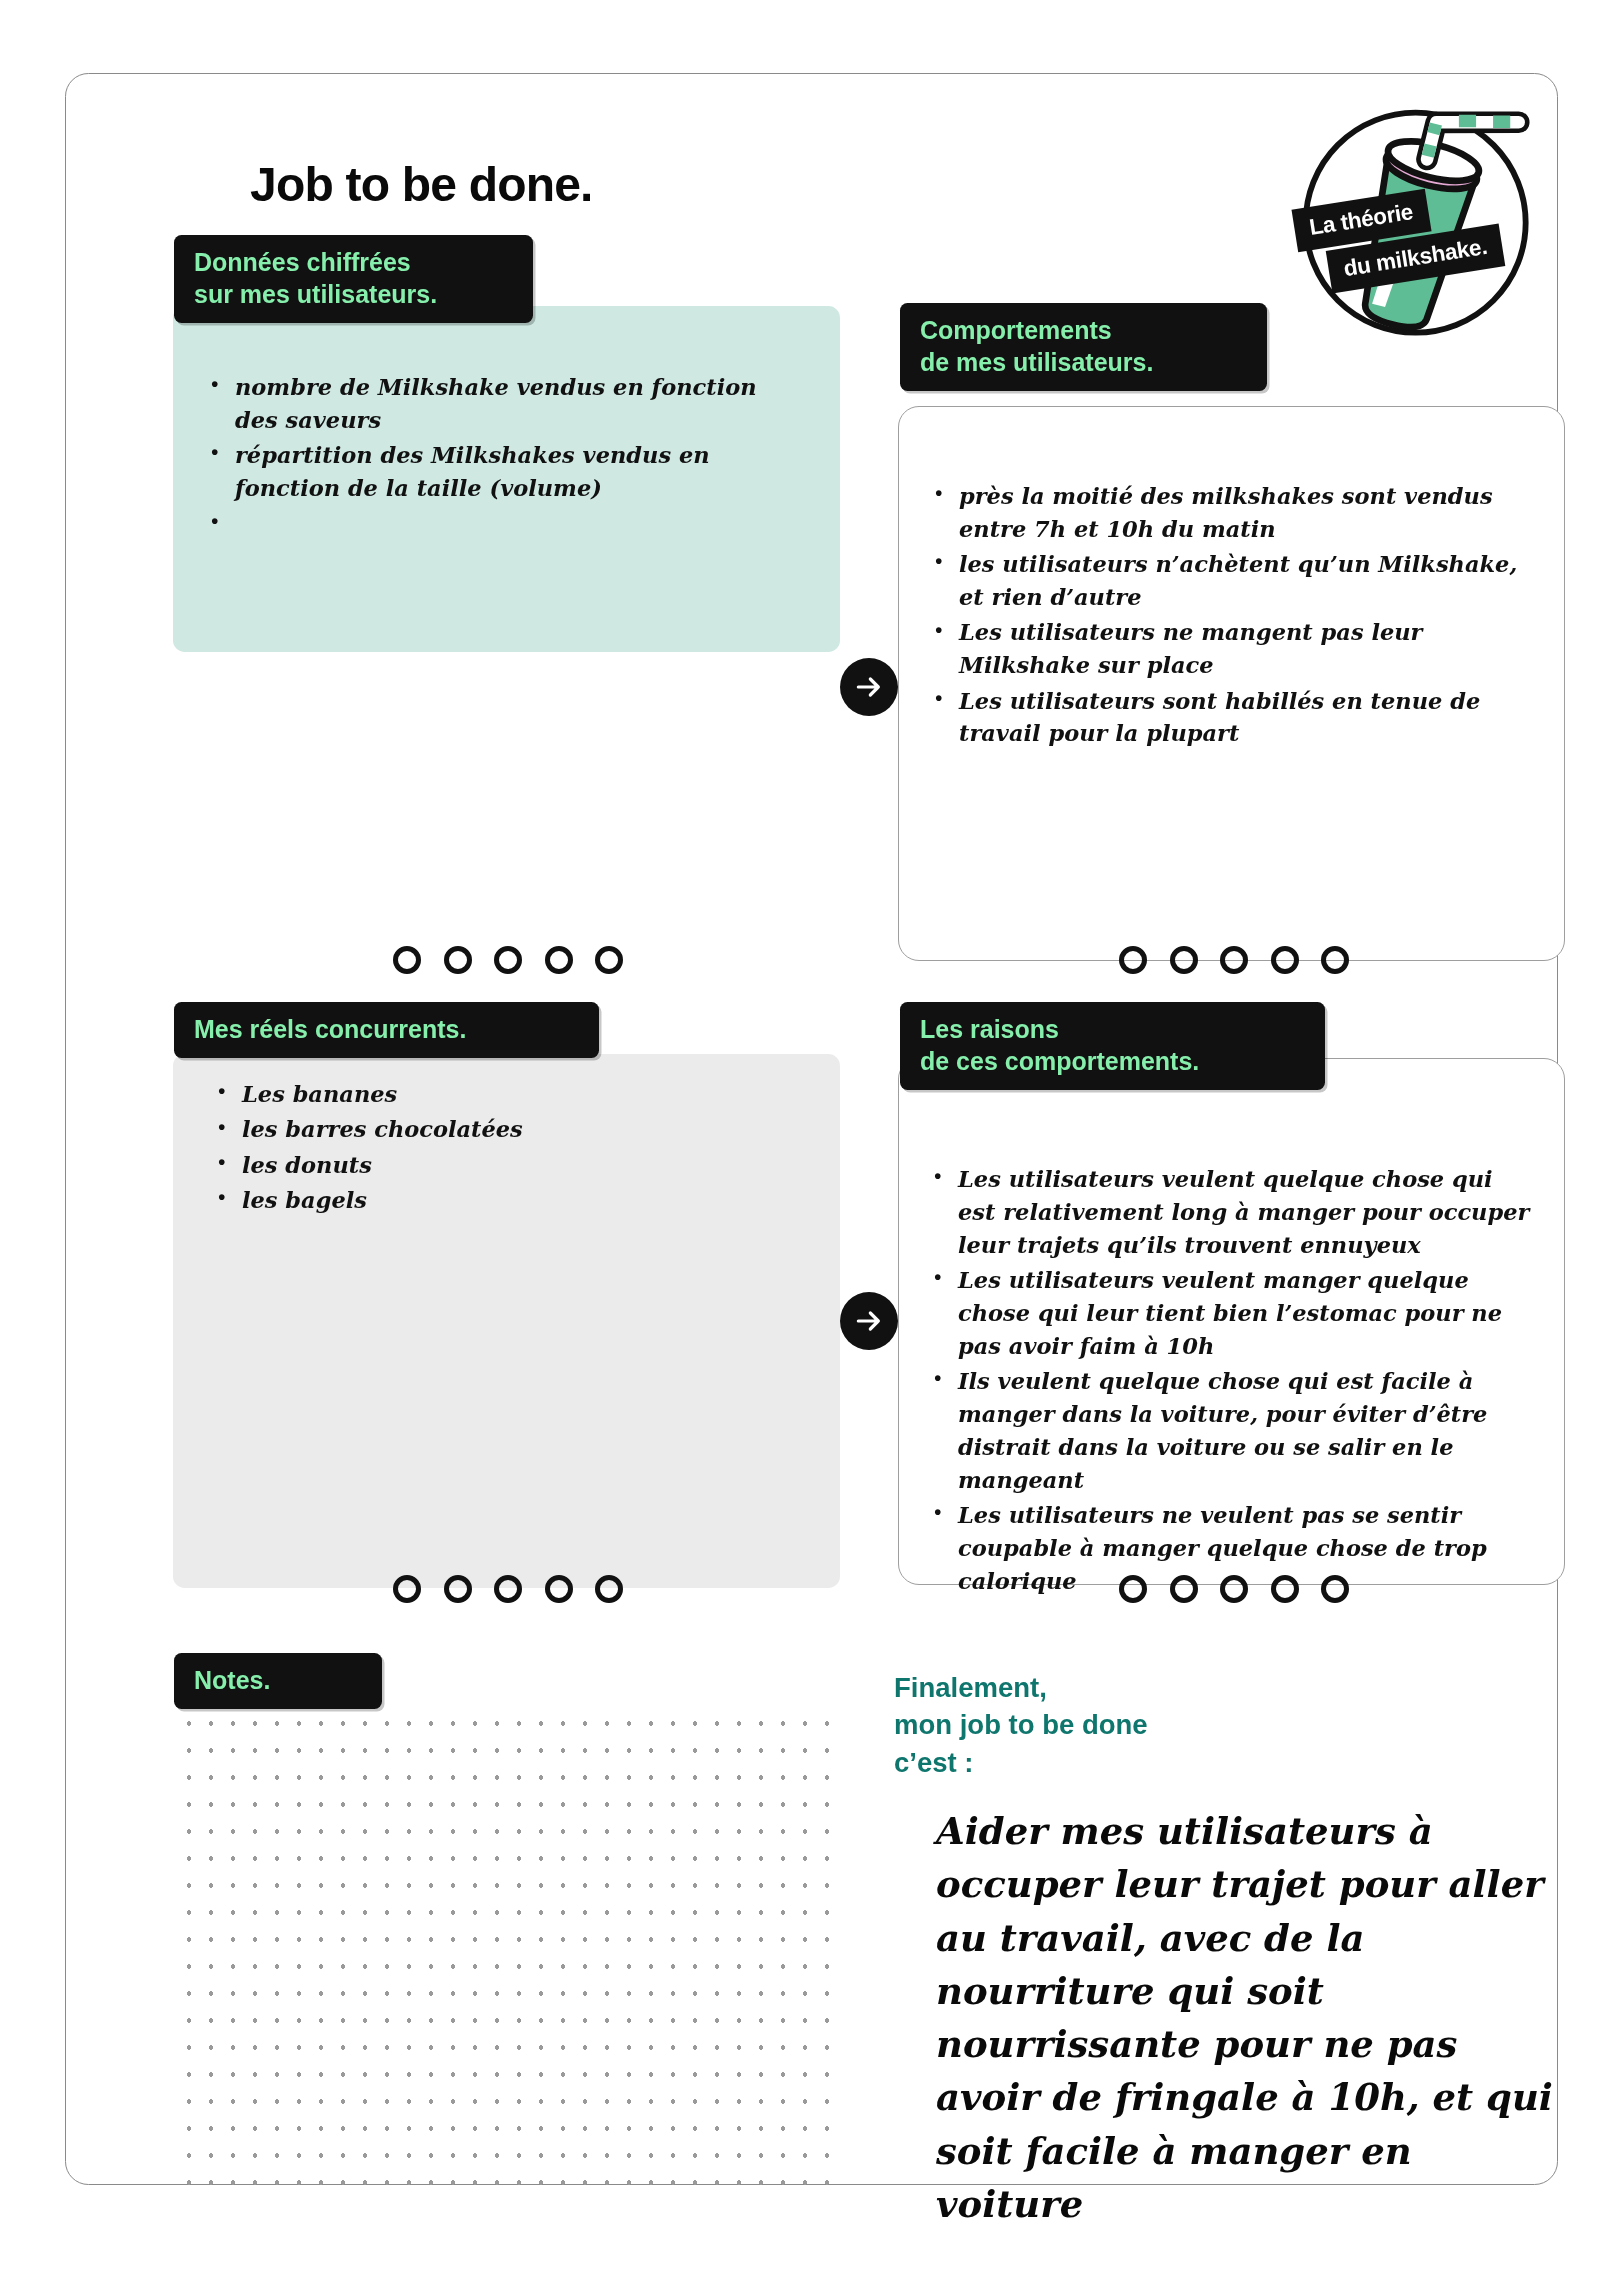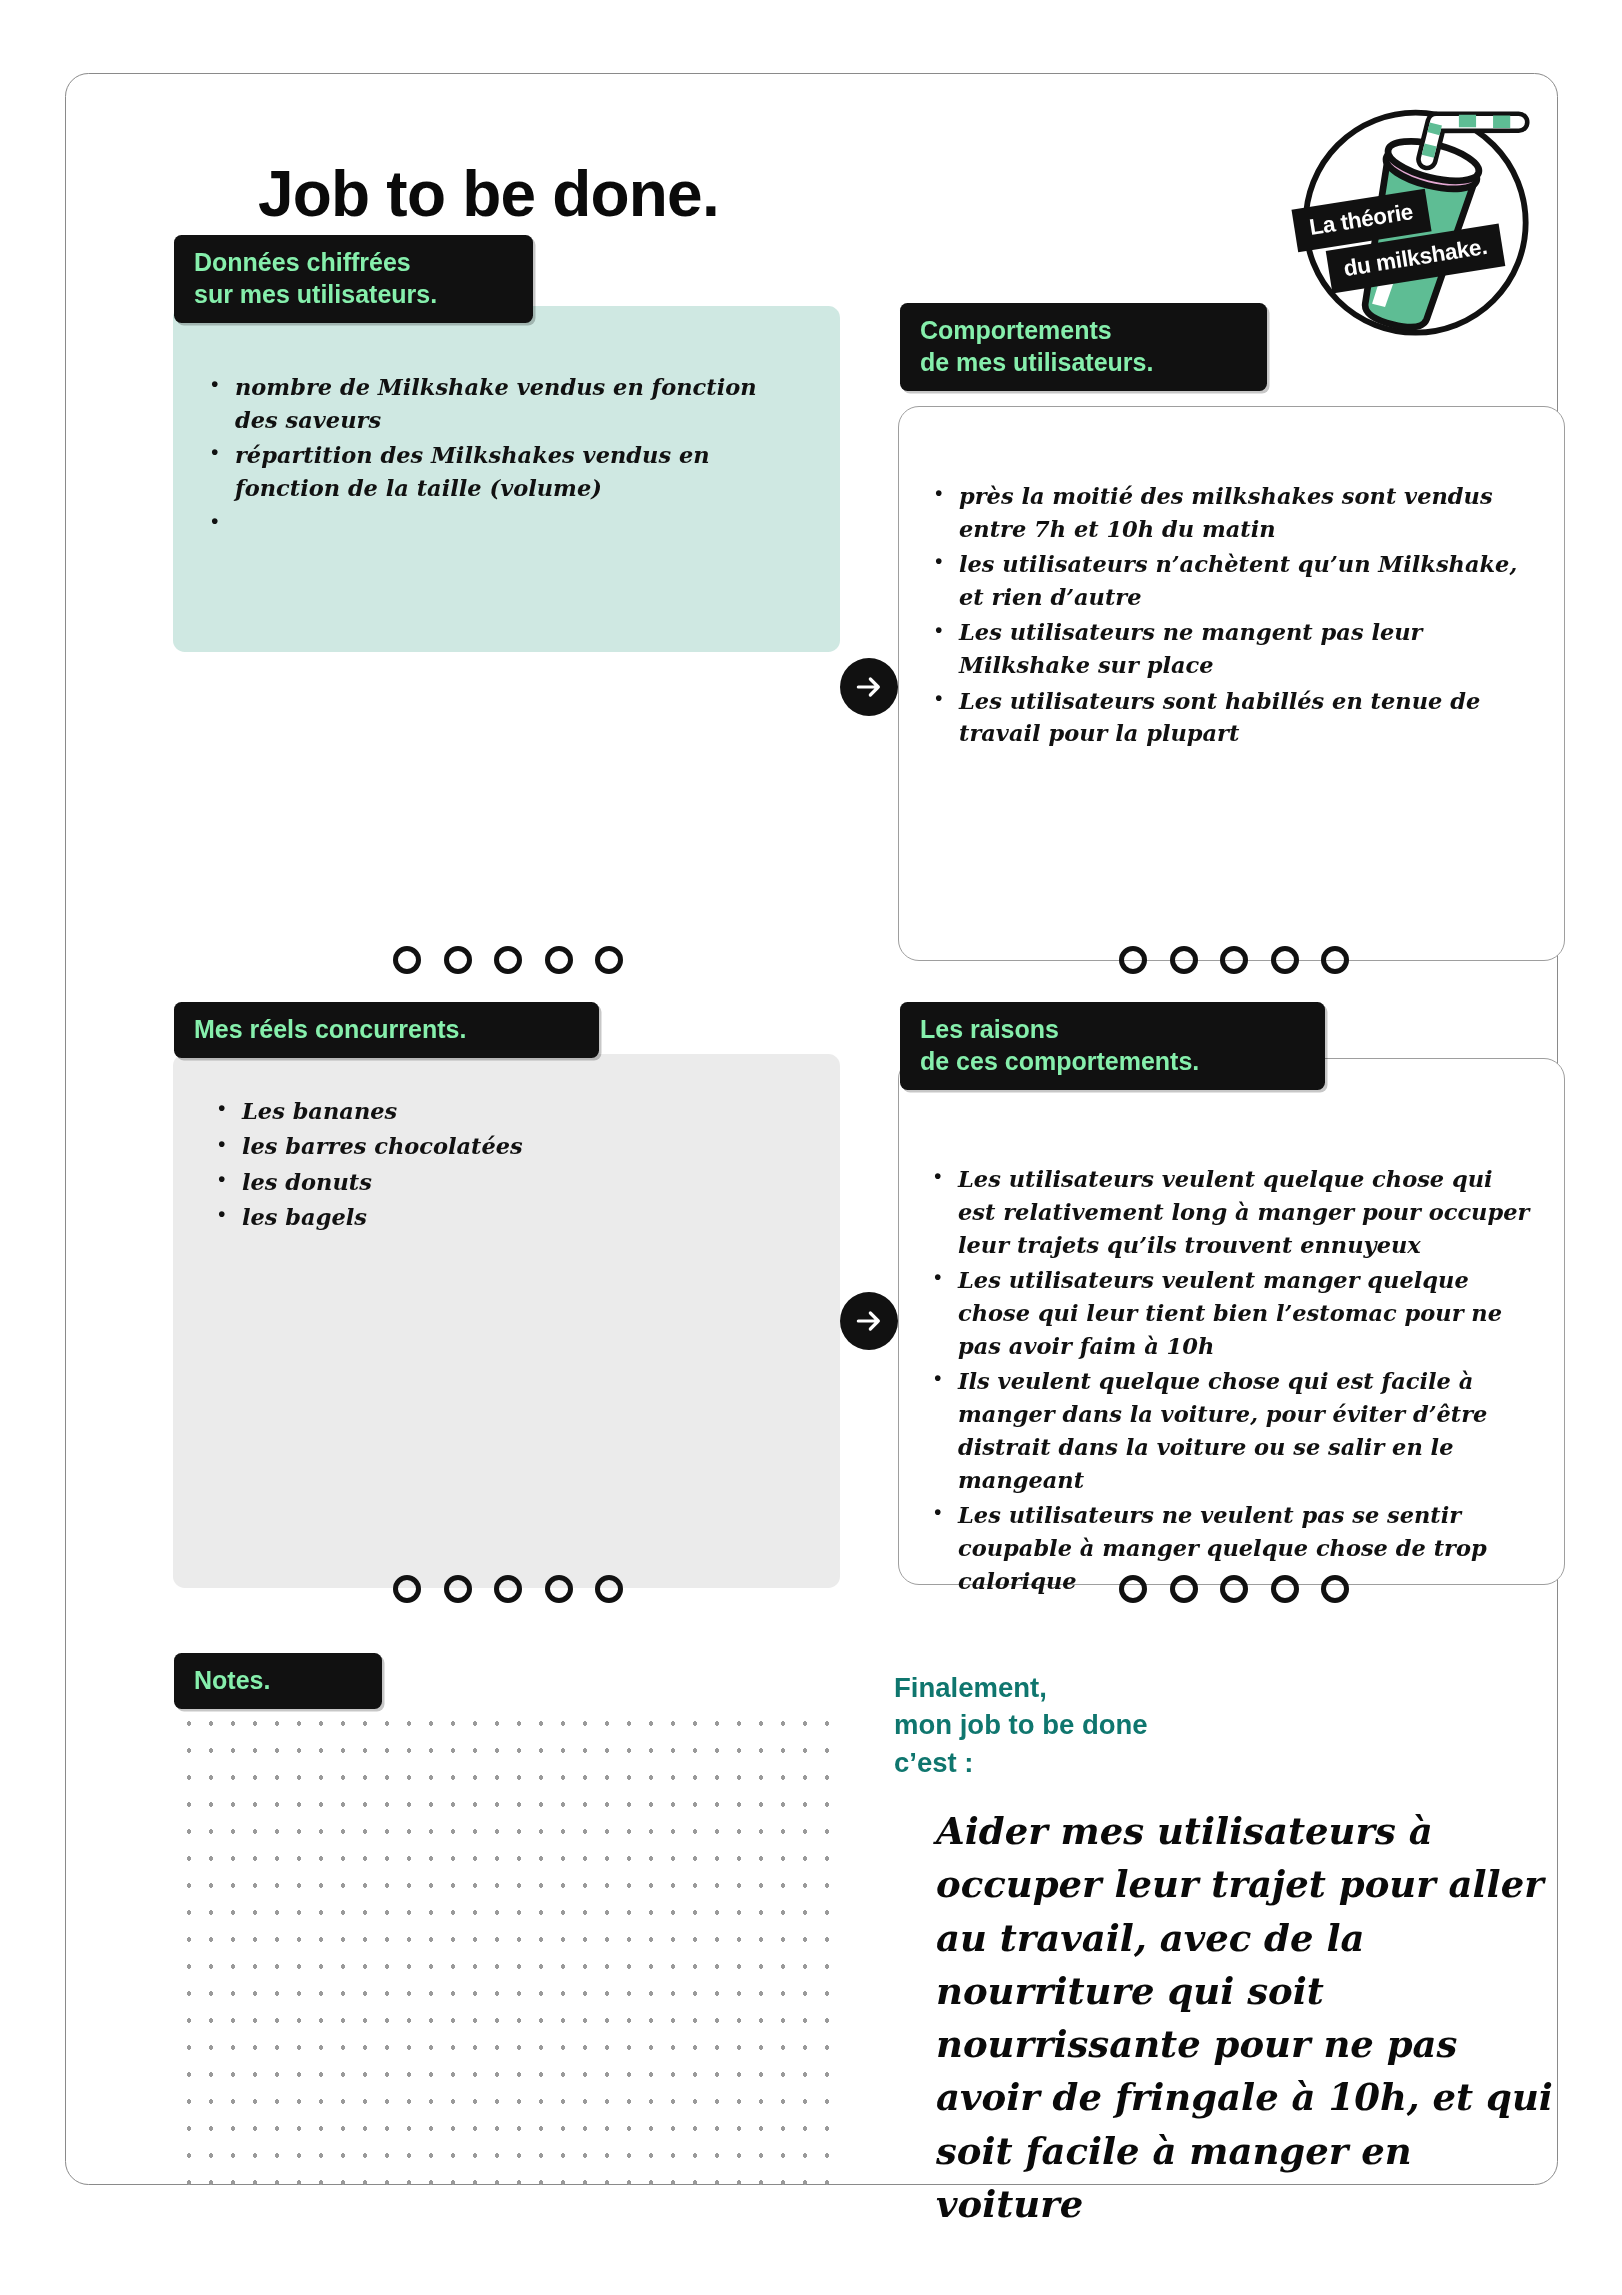--- a/index.html
+++ b/index.html
@@ -14,22 +14,22 @@
     left: 65px; top: 73px;
     width: 1493px; height: 2112px;
     border: 1.7px solid #8a8a8a;
     border-radius: 23.4px;
     background: #ffffff;
   }
 
   
   .title {
     position: absolute;
-    left: 192px; top: 83px;
-    font-size: 64px;
+    left: 184px; top: 83px;
+    font-size: 48px;
     font-weight: 700;
     letter-spacing: -0.8px;
     color: #0a0a0a;
   }
 
   
   .logo-wrap {
     position: absolute;
     left: 1218px; top: 16.7px;
     width: 275px; height: 275px;
@@ -225,21 +225,21 @@
   </div>
 
   <div class="arrow-btn" style="left:774px; top:584px;">
     <svg viewBox="0 0 24 24">
       <path d="M4 12 H19 M13 6 L19 12 L13 18" fill="none" stroke="#ffffff" stroke-width="2.4" stroke-linecap="round" stroke-linejoin="round"></path>
     </svg>
   </div>
 
   <div class="pill" style="left:108px; top:928px; width:425px;">Mes réels concurrents.</div>
   <div class="panel filled-gray" style="left:107px; top:980px; width:667px; height:534px;">
-    <ul class="bullets" style="margin:41px 33px 0 42px;">
+    <ul class="bullets" style="margin:24px 33px 0 42px;">
       <li>Les bananes</li>
       <li>les barres chocolatées</li>
       <li>les donuts</li>
       <li>les bagels</li>
     </ul>
   </div>
   <div class="dots" style="left:327px; top:1501px;">
     <div class="dot"></div>
     <div class="dot"></div>
     <div class="dot"></div>

